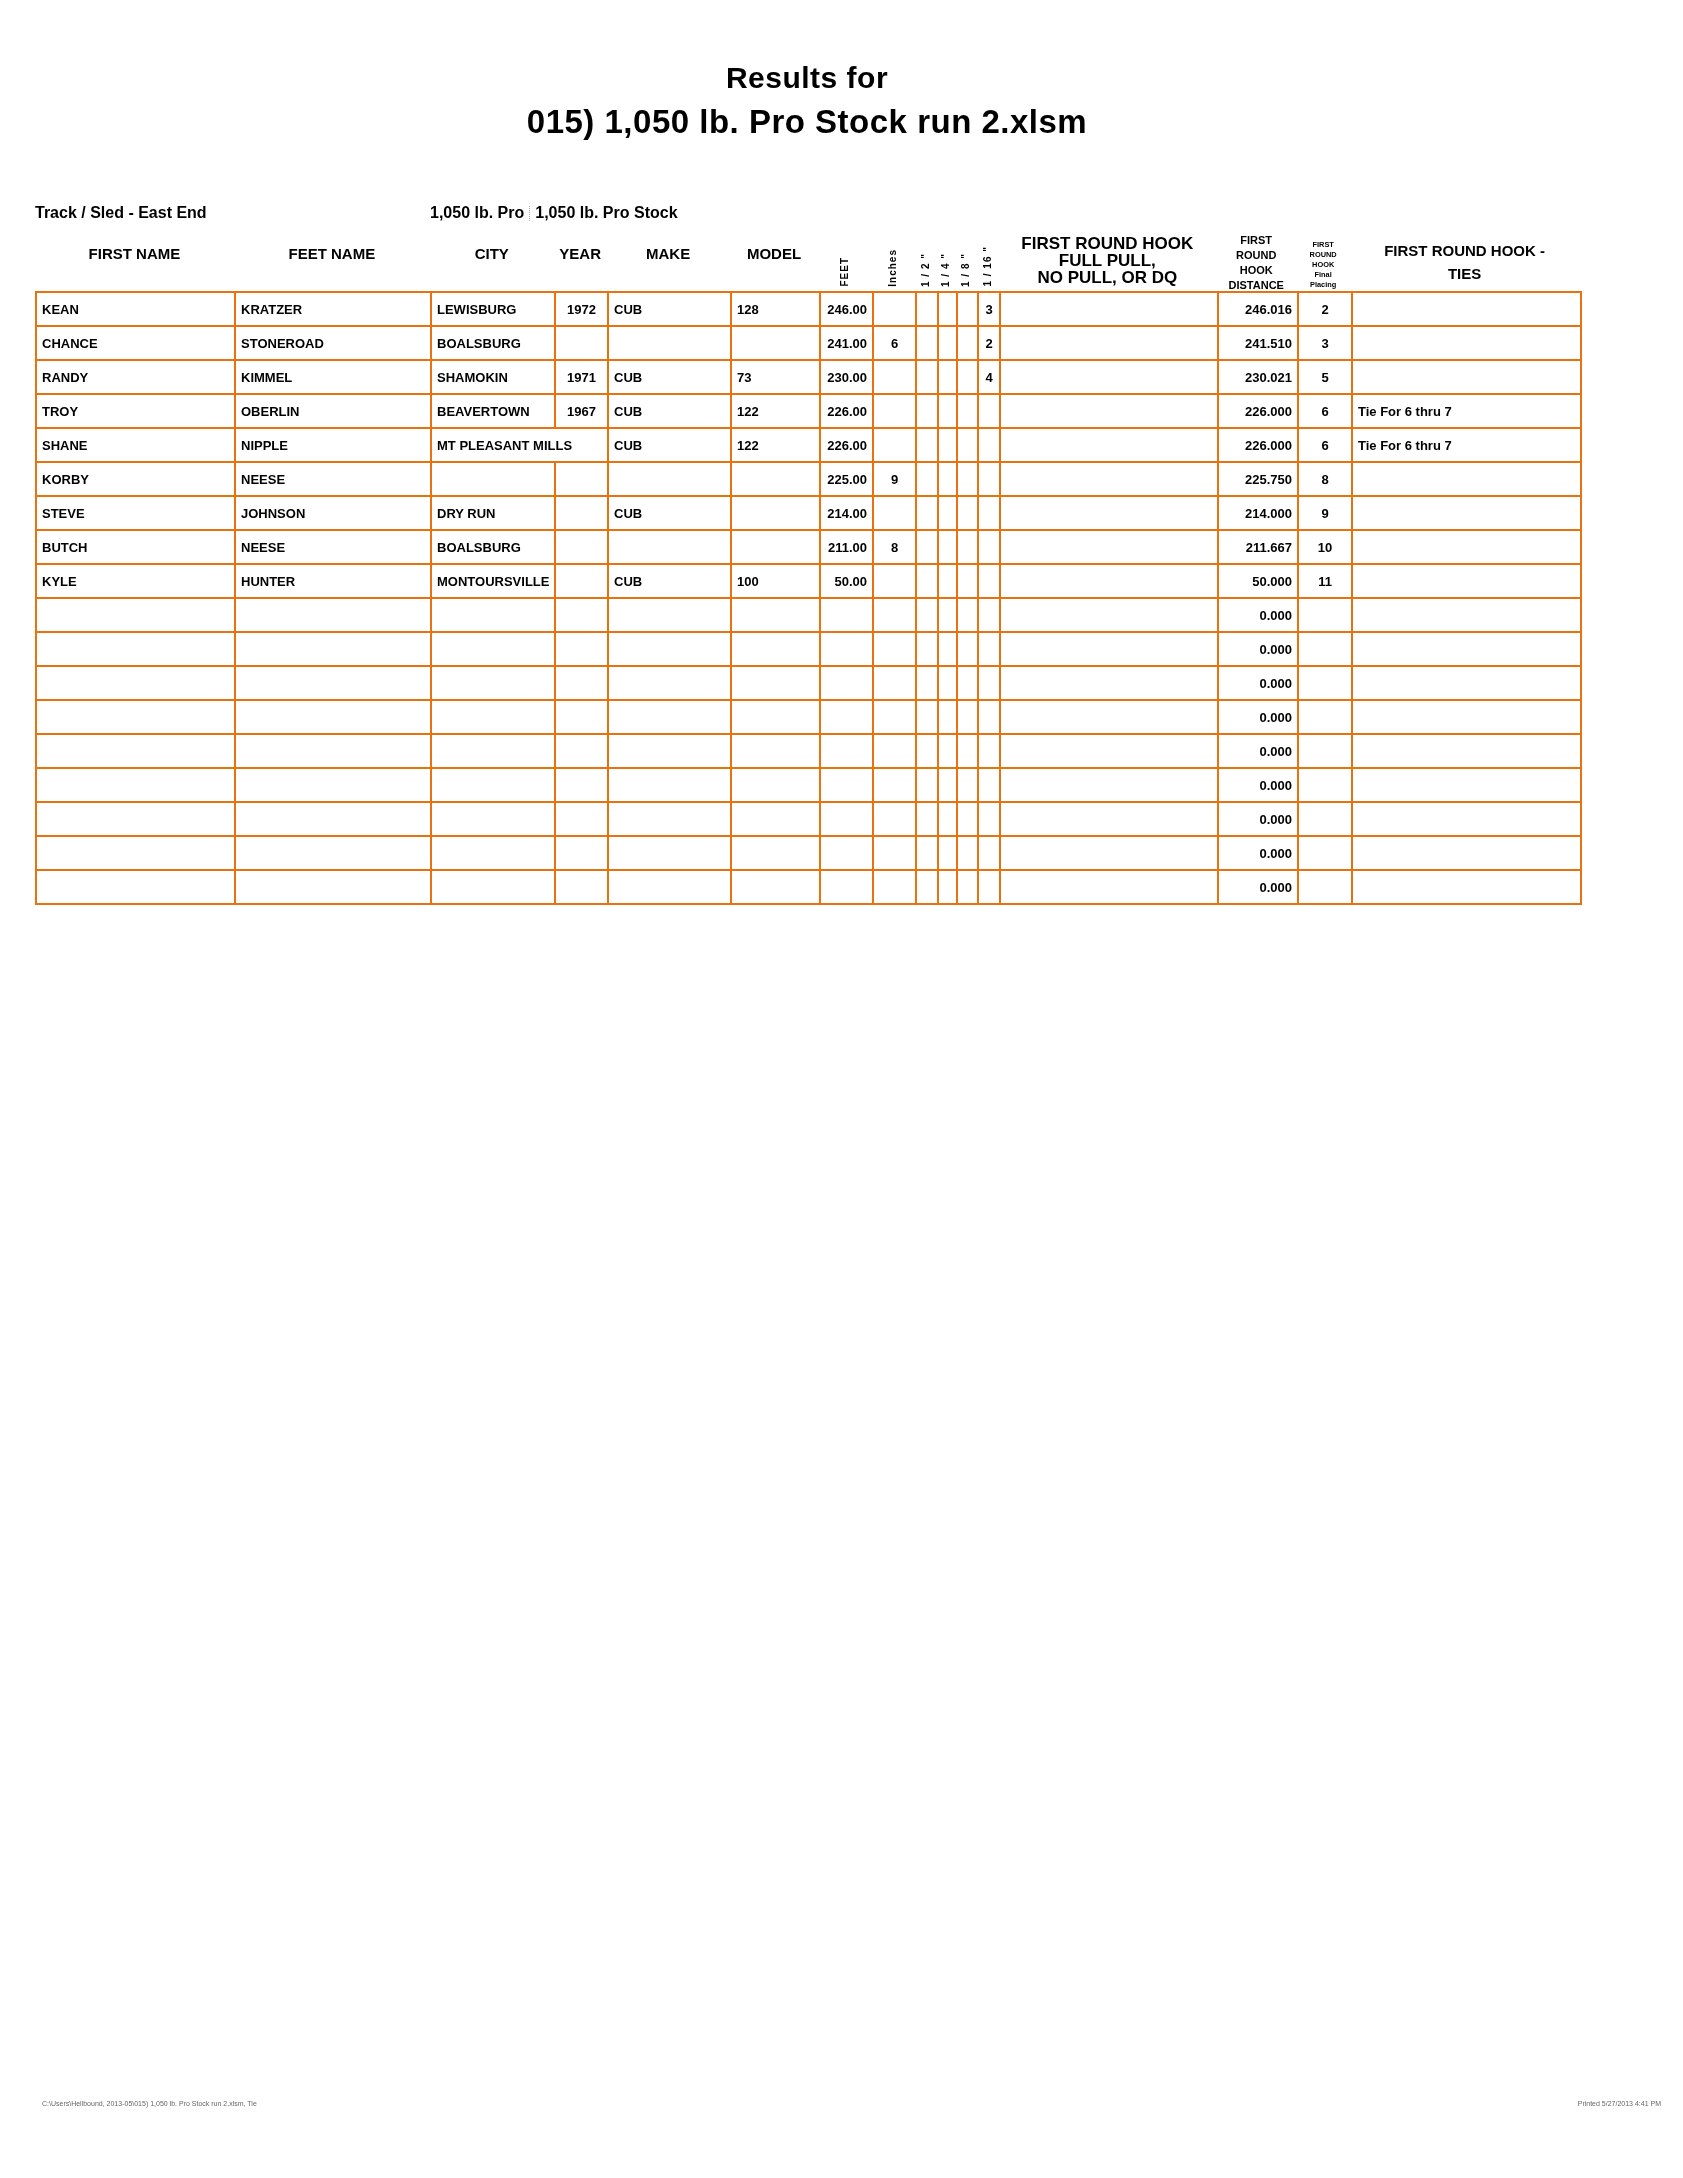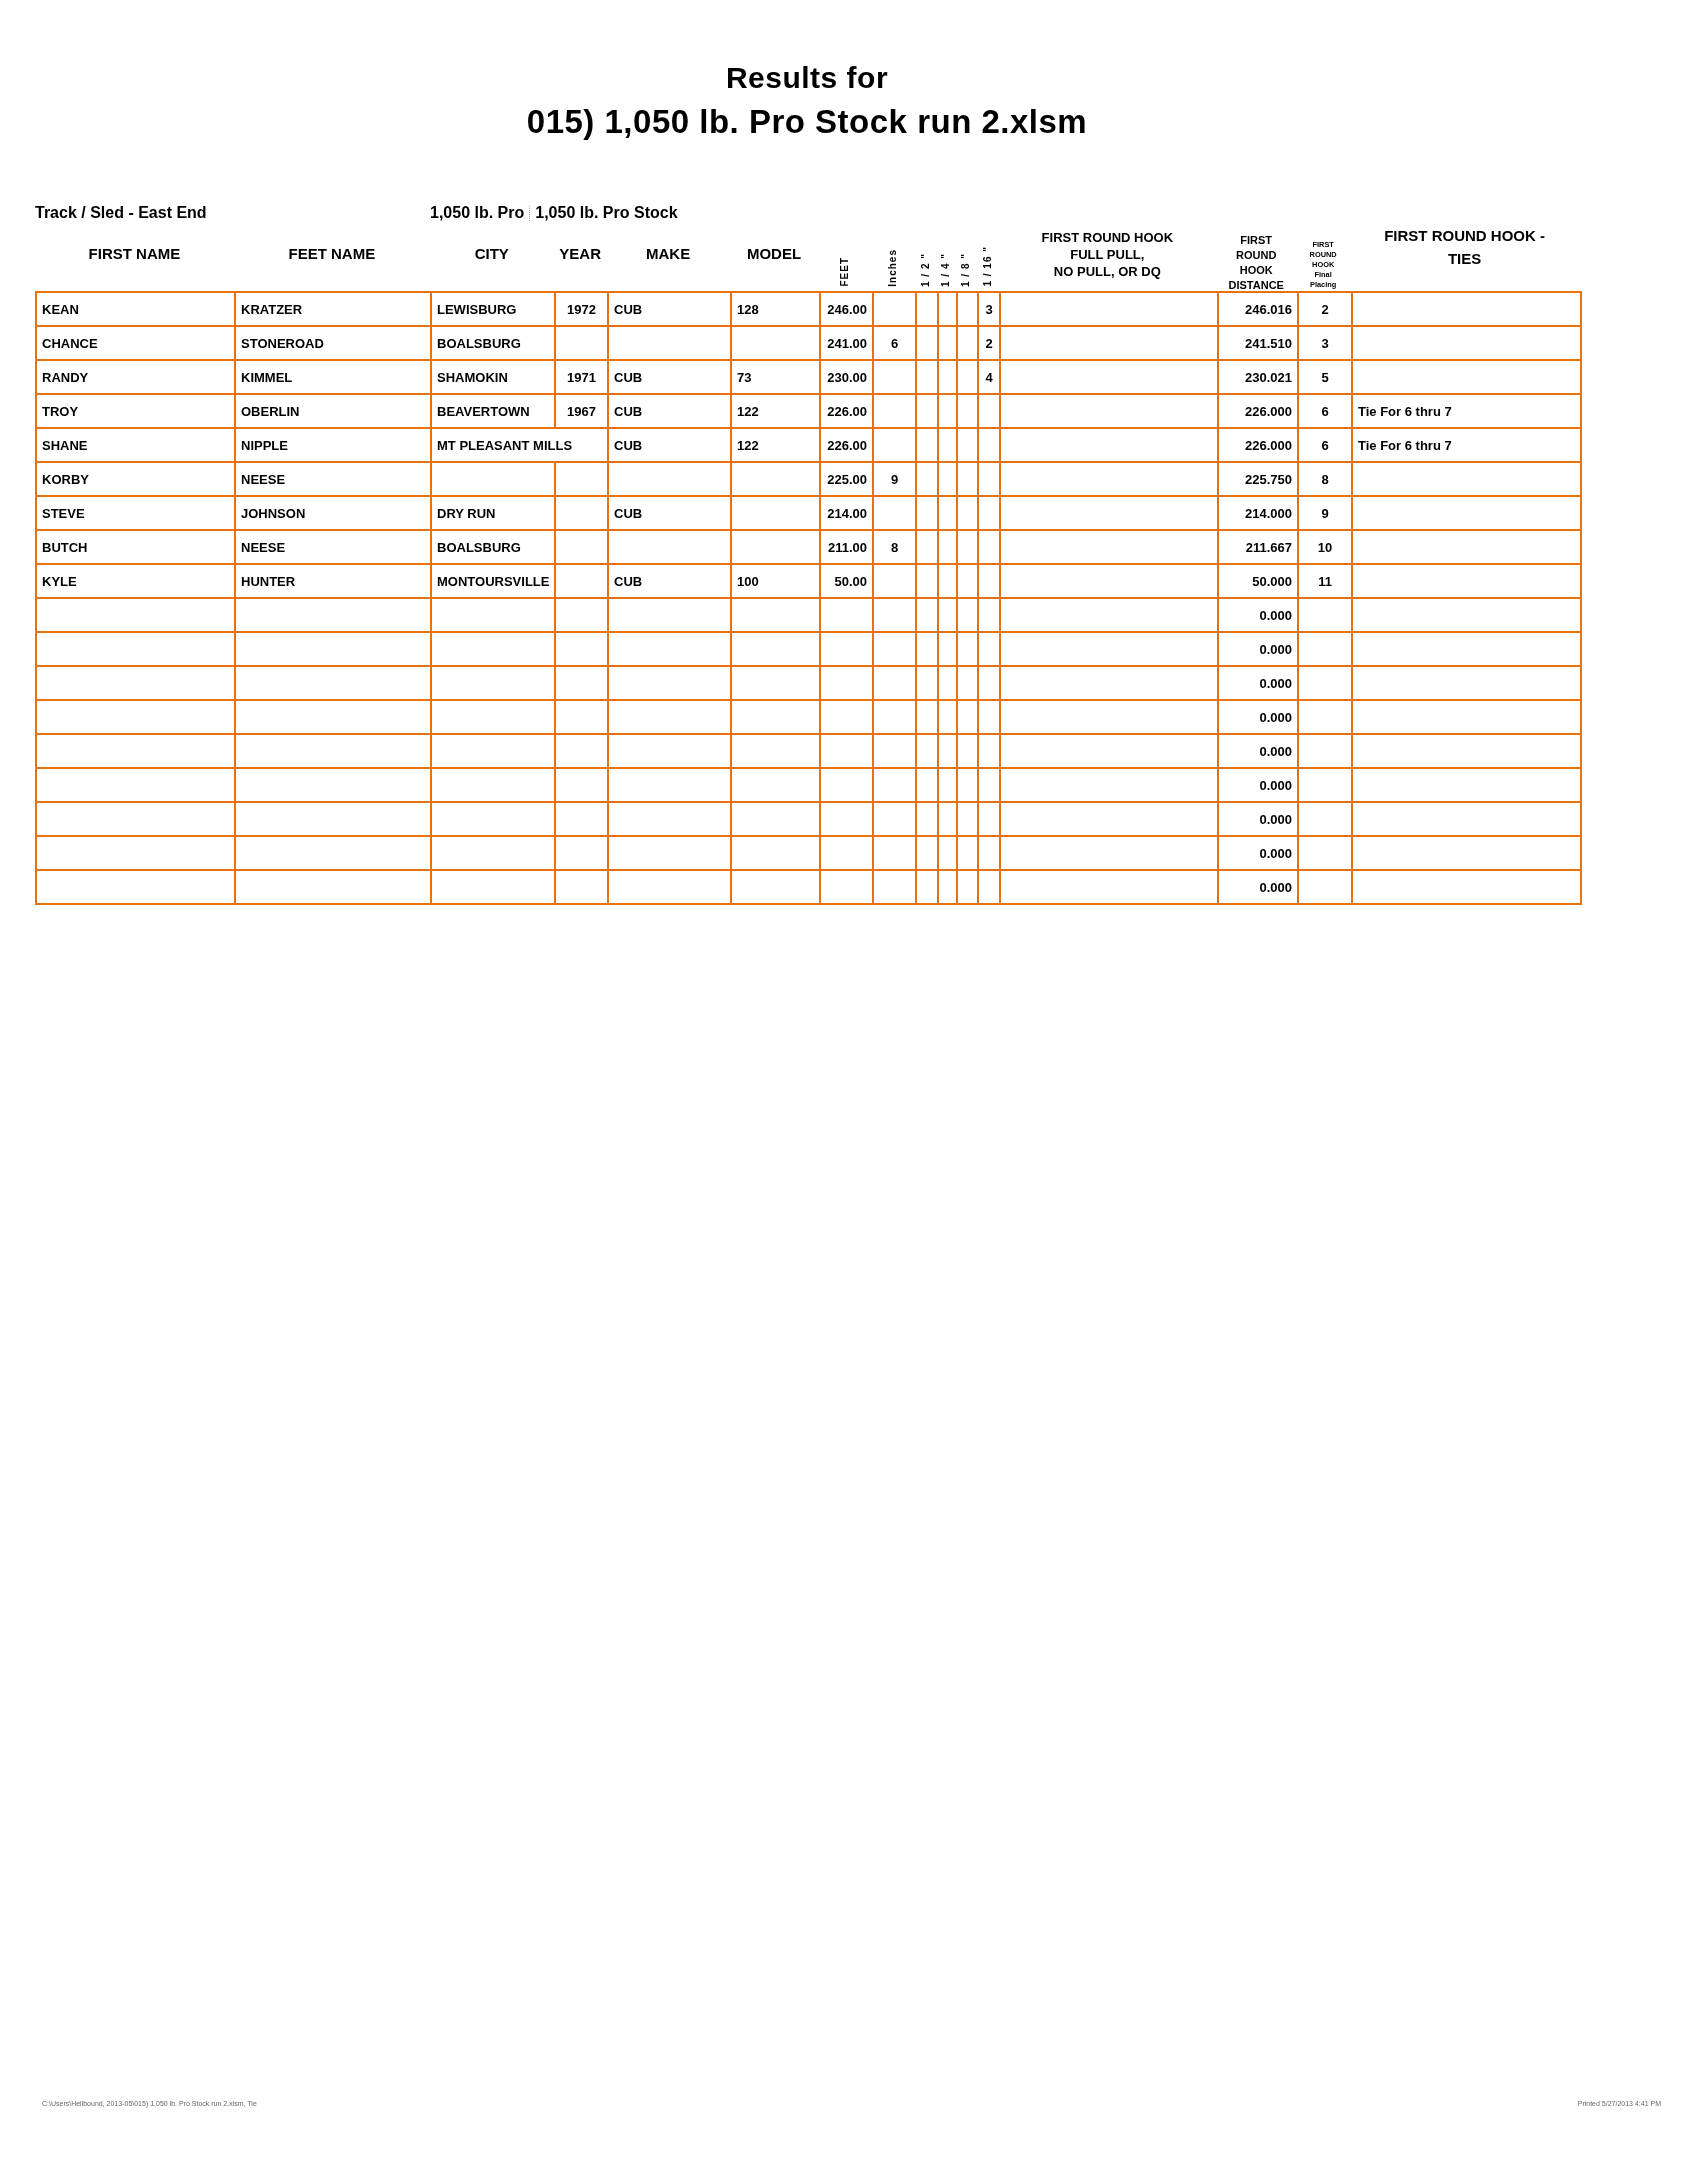--- a/index.html
+++ b/index.html
@@ -12,24 +12,24 @@
   .title-line2 { position:absolute; top:103px; left:35px; width:1544px; text-align:center; font-size:33px; letter-spacing:0.5px; }
 
   .track-label { position:absolute; top:204px; left:35px;  font-size:16px; }
   .class-label { position:absolute; top:204px; left:430px; font-size:16px; display:flex; align-items:center; }
   .class-div   { width:0; height:15px; border-left:1px dotted #aaa; margin:0 5px; }
 
   .header-row { position:absolute; left:35px; top:222px; width:1544px; height:69px; display:flex; }
   .hcell { display:flex; justify-content:center; align-items:flex-end; box-sizing:border-box; overflow:visible; }
   .hlabel { text-align:center; }
   .h-main  .hlabel { font-size:15px; padding-bottom:29px; white-space:nowrap; }
-  .h-med   .hlabel { font-size:13px; line-height:17px; padding-bottom:11px; }
+  .h-med   .hlabel { font-size:17px; line-height:17px; padding-bottom:5px; }
   .h-small .hlabel { font-size:11px;  line-height:15px; padding-bottom:0; margin-bottom:-2px; }
   .h-tiny  .hlabel { font-size:7.4px; line-height:10px; padding-bottom:1px; }
-  .h-ties  .hlabel { font-size:15px;  line-height:23px; padding-bottom:21px; }
+  .h-ties  .hlabel { font-size:15px;  line-height:23px; padding-bottom:6px; }
   .hlabel.rot { writing-mode:vertical-rl; transform:rotate(180deg); font-size:10px; letter-spacing:1px; padding:0; margin-bottom:4px; white-space:nowrap; }
 
   table.results { position:absolute; left:35px; top:291px; width:1544px; border-collapse:collapse; table-layout:fixed; }
   table.results td {
     border:2px solid #E8720E; height:34px; font-size:13px; padding:0 5px;
     white-space:nowrap; overflow:visible; box-sizing:border-box;
   }
   td.a-left   { text-align:left; }
   td.a-center { text-align:center; padding:0 1px; }
   td.a-right  { text-align:right; }

